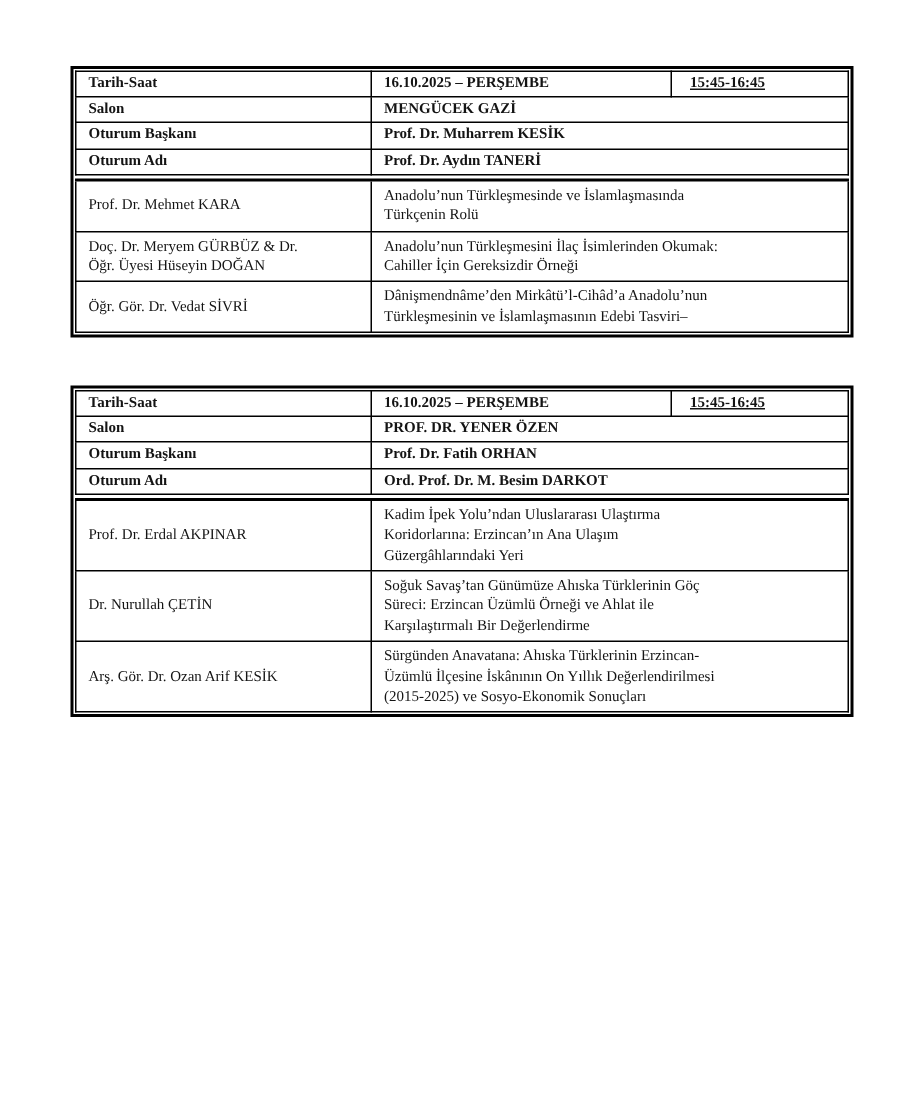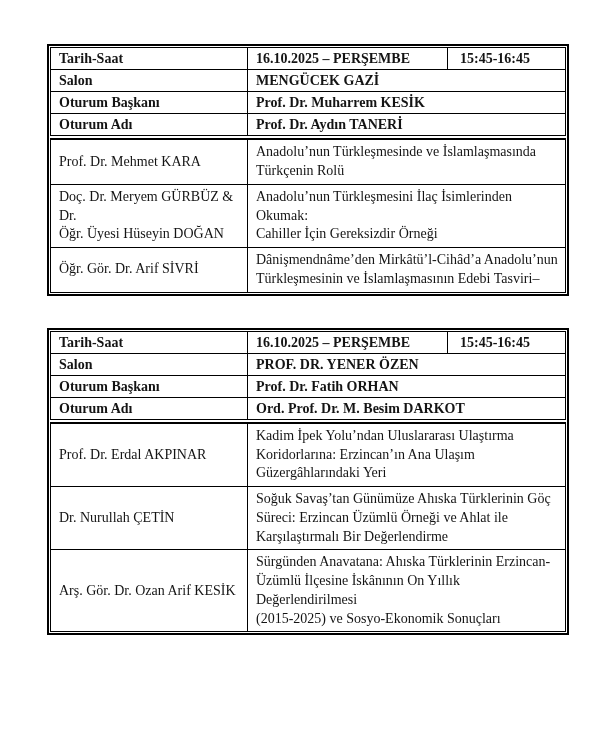--- a/index.html
+++ b/index.html
@@ -23,28 +23,28 @@
   .session-block.first  { margin-top: 44px; }
   .session-block.second { margin-top: 32px; }
 
   table.sec {
     width: 100%;
     border-collapse: collapse;
     table-layout: fixed;
   }
   table.sec td {
     border: 1px solid #000;
-    font-size: 14px;
+    font-size: 10px;
     line-height: 1.22;
     padding: 2px 7px 2px 8px;
     vertical-align: middle;
     overflow: hidden;
   }
   table.head td { font-weight: bold; white-space: nowrap; }
-  table.head td.time-cell { padding-left: 12px; }
+  table.head td.time-cell { padding-left: 12px; text-decoration: underline; }
 
   table.body-sec { margin-top: 2px; }
   table.body-sec tr:first-child td { border-top: 2px solid #000; }
   table.body-sec td {
     line-height: 1.34;
     padding: 3px 7px 3px 8px;
     white-space: pre-line;
   }
   td.speaker-cell { font-weight: normal; }
   td.title-cell   { font-weight: normal; }
@@ -97,21 +97,21 @@
           <td class="title-cell">Anadolu’nun Türkleşmesinde ve İslamlaşmasında
 Türkçenin Rolü</td>
         </tr>
         <tr>
           <td class="speaker-cell">Doç. Dr. Meryem GÜRBÜZ &amp; Dr.
 Öğr. Üyesi Hüseyin DOĞAN</td>
           <td class="title-cell">Anadolu’nun Türkleşmesini İlaç İsimlerinden Okumak:
 Cahiller İçin Gereksizdir Örneği</td>
         </tr>
         <tr>
-          <td class="speaker-cell">Öğr. Gör. Dr. Arif SİVRİ</td>
+          <td class="speaker-cell">Öğr. Gör. Dr. Vedat SİVRİ</td>
           <td class="title-cell">Dânişmendnâme’den Mirkâtü’l-Cihâd’a Anadolu’nun
 Türkleşmesinin ve İslamlaşmasının Edebi Tasviri–</td>
         </tr>
       </tbody>
     </table>
   </div>
 
   <div class="session-block second">
     <table class="sec head">
       <colgroup>

